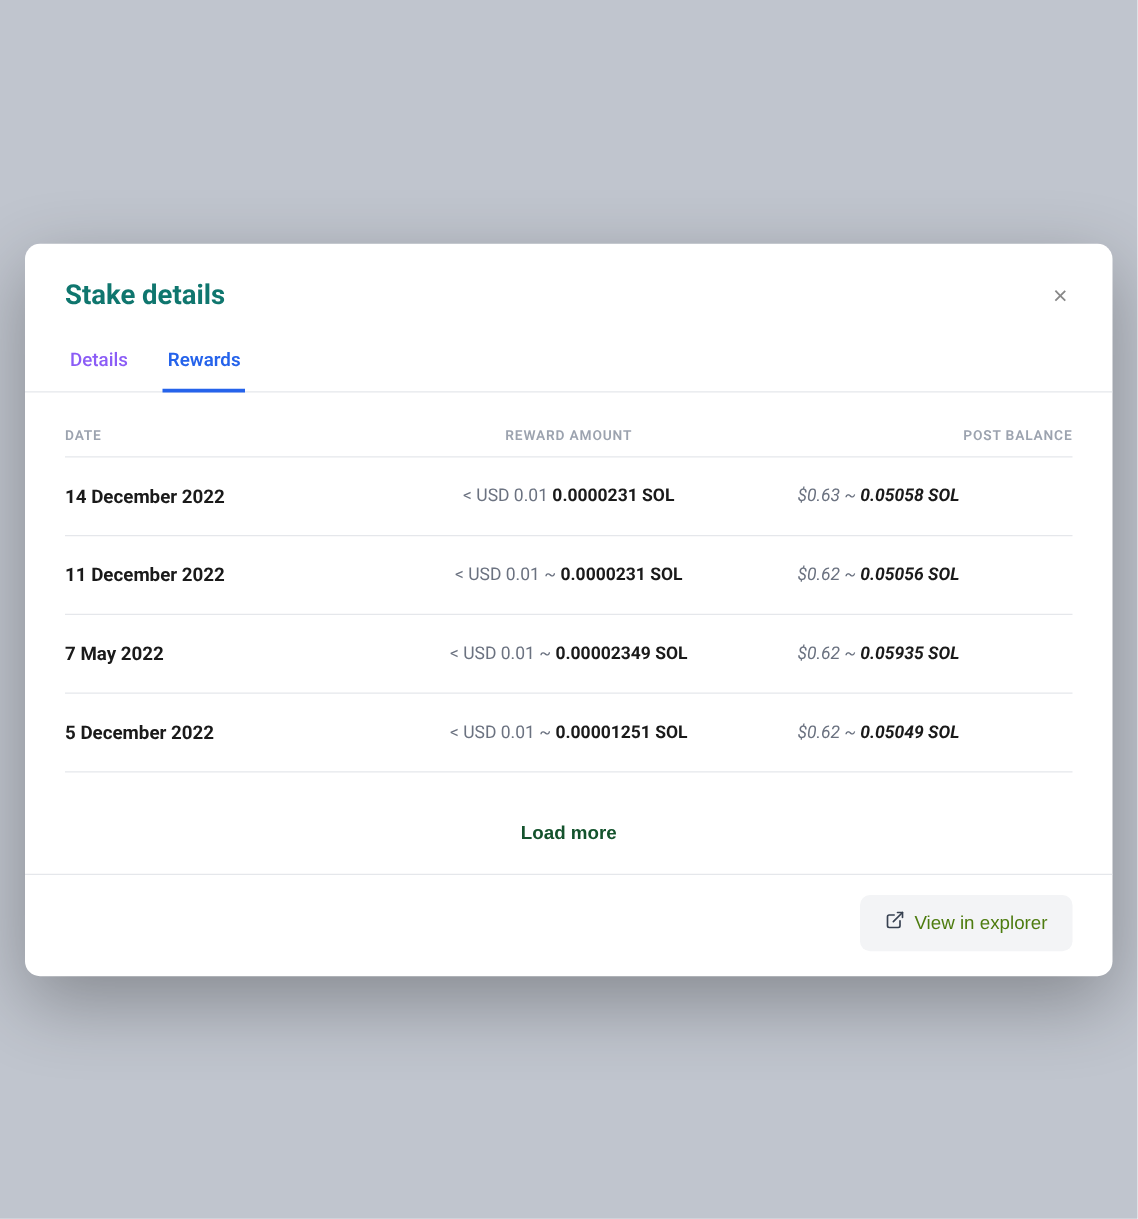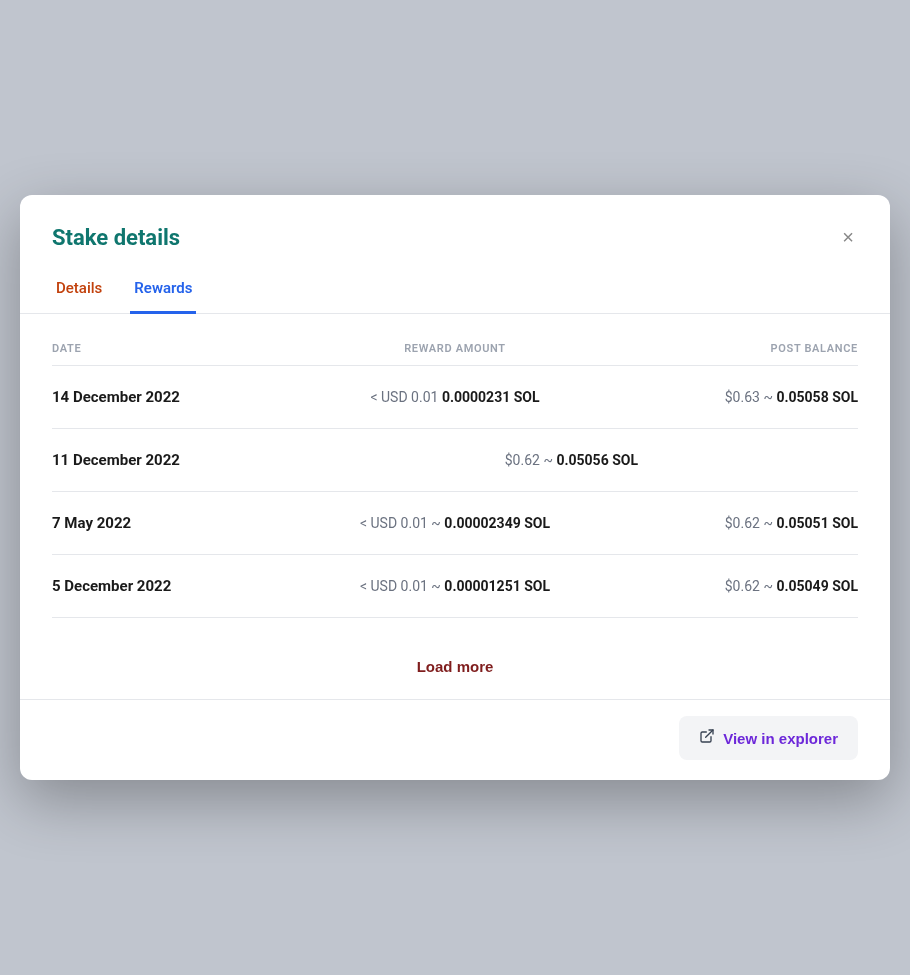--- a/index.html
+++ b/index.html
@@ -60,21 +60,21 @@
     .tabs {
       display: flex;
       padding: 20px 32px 0 32px;
       gap: 24px;
       border-bottom: 1px solid #e5e7eb;
     }
 
     .tab {
       padding: 8px 4px 14px 4px;
       font-size: 15px;
-      color: #c2410c;
+      color: #8b5cf6;
       cursor: pointer;
       border-bottom: 3px solid transparent;
       margin-bottom: -1px;
       font-weight: 500;
       text-decoration: none;
     }
 
     .tab.active {
       color: #2563eb;
       border-bottom: 3px solid #2563eb;
@@ -124,39 +124,40 @@
     }
 
     .row-reward .sol-amount {
       font-weight: 700;
       color: #1a1a1a;
     }
 
     .row-balance {
       font-size: 14px;
       color: #6b7280;
-      text-align: right;
+      text-align: left;
+      font-style: italic;
     }
 
     .row-balance .sol-amount {
       font-weight: 700;
       color: #1a1a1a;
     }
 
     .load-more-section {
       display: flex;
       justify-content: center;
       padding: 24px 0 20px 0;
       border-bottom: 1px solid #e5e7eb;
     }
 
     .load-more-btn {
       background: none;
       border: none;
-      color: #7f1d1d;
+      color: #14532d;
       font-size: 15px;
       font-weight: 600;
       cursor: pointer;
       padding: 4px 12px;
     }
 
     .modal-footer {
       display: flex;
       justify-content: flex-end;
       padding: 16px 32px 20px 32px;
@@ -164,22 +165,22 @@
 
     .explorer-btn {
       display: flex;
       align-items: center;
       gap: 8px;
       background: #f3f4f6;
       border: none;
       border-radius: 8px;
       padding: 12px 20px;
       font-size: 15px;
-      font-weight: 700;
-      color: #6d28d9;
+      font-weight: 400;
+      color: #4d7c0f;
       cursor: pointer;
     }
 
     .explorer-icon {
       font-size: 16px;
       color: #374151;
     }
   </style>
 </head>
 <body>
@@ -212,36 +213,40 @@
           <span class="sol-amount">0.0000231 SOL</span>
         </span>
         <span class="row-balance">
           <span>$0.63 ~</span>
           <span class="sol-amount">0.05058 SOL</span>
         </span>
       </div>
 
       <div class="table-row">
         <span class="row-date">11 December 2022</span>
+        <span class="row-reward">
+          <span>&lt; USD 0.01 ~</span>
+          <span class="sol-amount">0.0000231 SOL</span>
+        </span>
         <span class="row-balance">
           <span>$0.62 ~</span>
           <span class="sol-amount">0.05056 SOL</span>
         </span>
       </div>
 
 
       <div class="table-row">
         <span class="row-date">7 May 2022</span>
         <span class="row-reward">
           <span>&lt; USD 0.01 ~</span>
           <span class="sol-amount">0.00002349 SOL</span>
         </span>
         <span class="row-balance">
           <span>$0.62 ~</span>
-          <span class="sol-amount">0.05051 SOL</span>
+          <span class="sol-amount">0.05935 SOL</span>
         </span>
       </div>
 
       <div class="table-row">
         <span class="row-date">5 December 2022</span>
         <span class="row-reward">
           <span>&lt; USD 0.01 ~</span>
           <span class="sol-amount">0.00001251 SOL</span>
         </span>
         <span class="row-balance">

